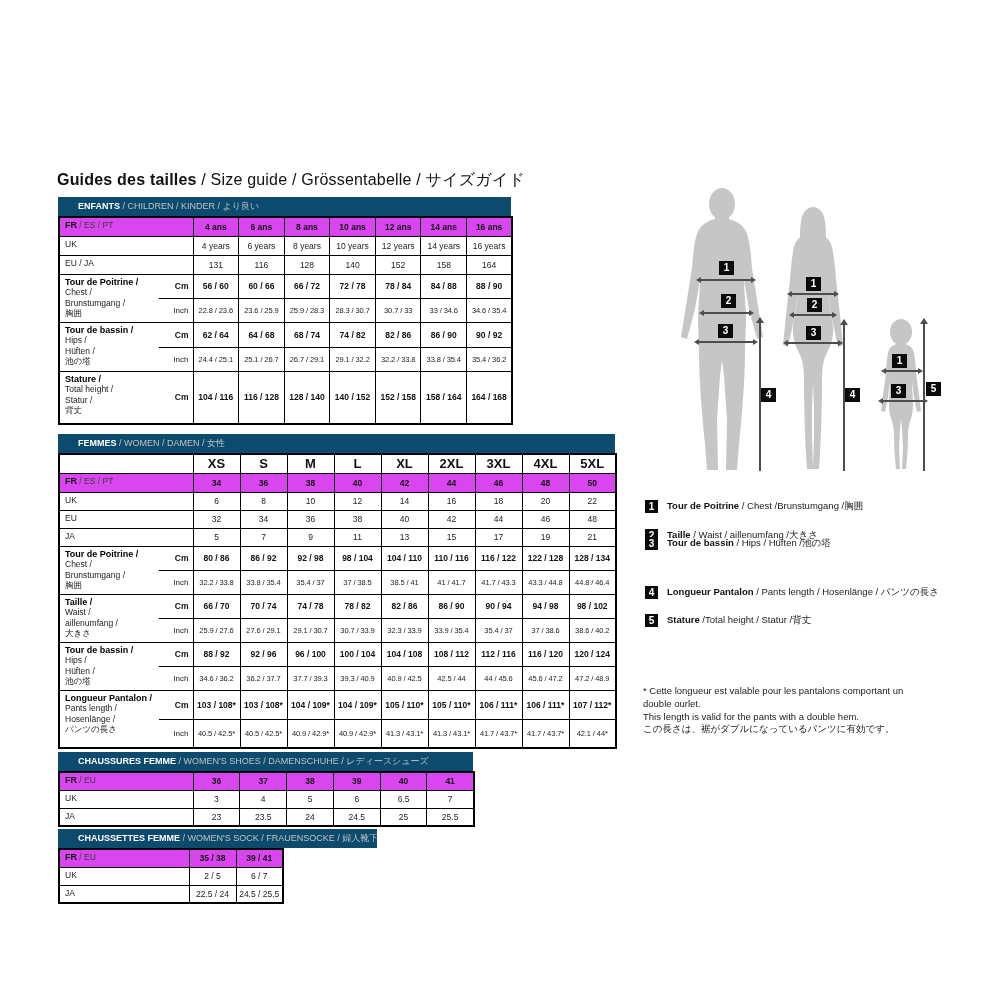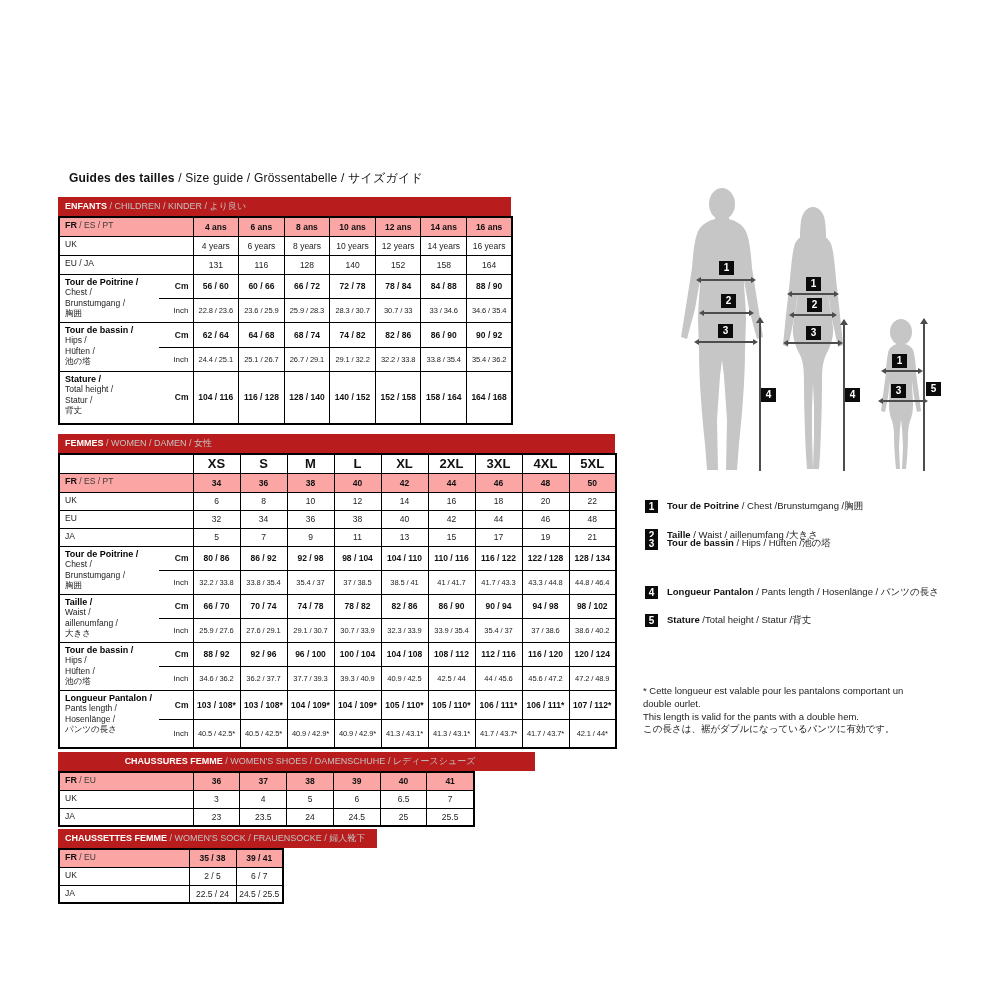--- a/index.html
+++ b/index.html
@@ -1,28 +1,28 @@
 <!DOCTYPE html>
 <html><head>
 <meta charset="utf-8">
 <style>
   html,body{margin:0;padding:0;background:#fff;}
   body{width:1005px;height:1005px;position:relative;font-family:"Liberation Sans",sans-serif;color:#111;}
   .abs{position:absolute;}
   
-  .title{font-size:12px;letter-spacing:.2px;white-space:nowrap;margin-left:12px;}
+  .title{font-size:16px;letter-spacing:.2px;white-space:nowrap;}
   .title .t1{font-weight:700;}
   
-  .bar{background:#b91c1c;height:19px;line-height:19px;padding-left:7px;box-sizing:border-box;font-size:9px;white-space:nowrap;overflow:hidden;}
+  .bar{background:#0c4a6e;height:19px;line-height:19px;padding-left:20px;box-sizing:border-box;font-size:9px;white-space:nowrap;overflow:hidden;}
   .bar .bar-b{color:#fff;font-weight:700;}
   .bar .bar-s{color:#c2c2c2;font-weight:400;}
   
   table{border-collapse:collapse;table-layout:fixed;background:#fff;border:2px solid #000;}
   td{border:1px solid #000;text-align:center;padding:0 2px;font-size:8.5px;overflow:hidden;vertical-align:middle;box-sizing:border-box;}
-  tr.yellow td{background:#fca5a5;margin-top:24px;}
+  tr.yellow td{background:#d946ef;margin-top:24px;}
   td.lbl,td.lbl2{text-align:left;padding:2px 5px;vertical-align:top;}
   td.lbl{border-right:none;}
   td.unit{border-left:none;text-align:right;padding-right:4px;vertical-align:middle;}
   td.unit.ucm{font-weight:700;font-size:8.5px;}
   td.unit.uin{font-size:8px;color:#222;}
   .ll{font-size:8.5px;line-height:10.5px;color:#222;white-space:nowrap;}
   .ll:first-child{font-weight:700;font-size:9px;color:#000;}
   td .b-lab{font-weight:700;font-size:9px;}
   td .sec{font-weight:400;font-size:8.5px;color:#3a3a3a;}
   td.v{font-weight:700;font-size:8.5px;}
@@ -364,21 +364,21 @@
         <td class="vi">40.9 / 42.9*</td>
         <td class="vi">41.3 / 43.1*</td>
         <td class="vi">41.3 / 43.1*</td>
         <td class="vi">41.7 / 43.7*</td>
         <td class="vi">41.7 / 43.7*</td>
         <td class="vi">42.1 / 44*</td>
       </tr>
 </tbody>
   </table>
 
-<div class="abs bar" style="left:58px;top:752px;width:477px;text-align:center;">
+<div class="abs bar" style="left:58px;top:752px;width:415px;">
   <span class="bar-b">CHAUSSURES FEMME</span><span class="bar-s"> / WOMEN'S SHOES / DAMENSCHUHE / レディースシューズ</span>
 </div>
 <table class="abs" style="left:58px;top:771px;width:415px;">
   <colgroup>
       <col style="width:134px">
       <col style="width:46.8px">
       <col style="width:46.8px">
       <col style="width:46.8px">
       <col style="width:46.8px">
       <col style="width:46.8px">

